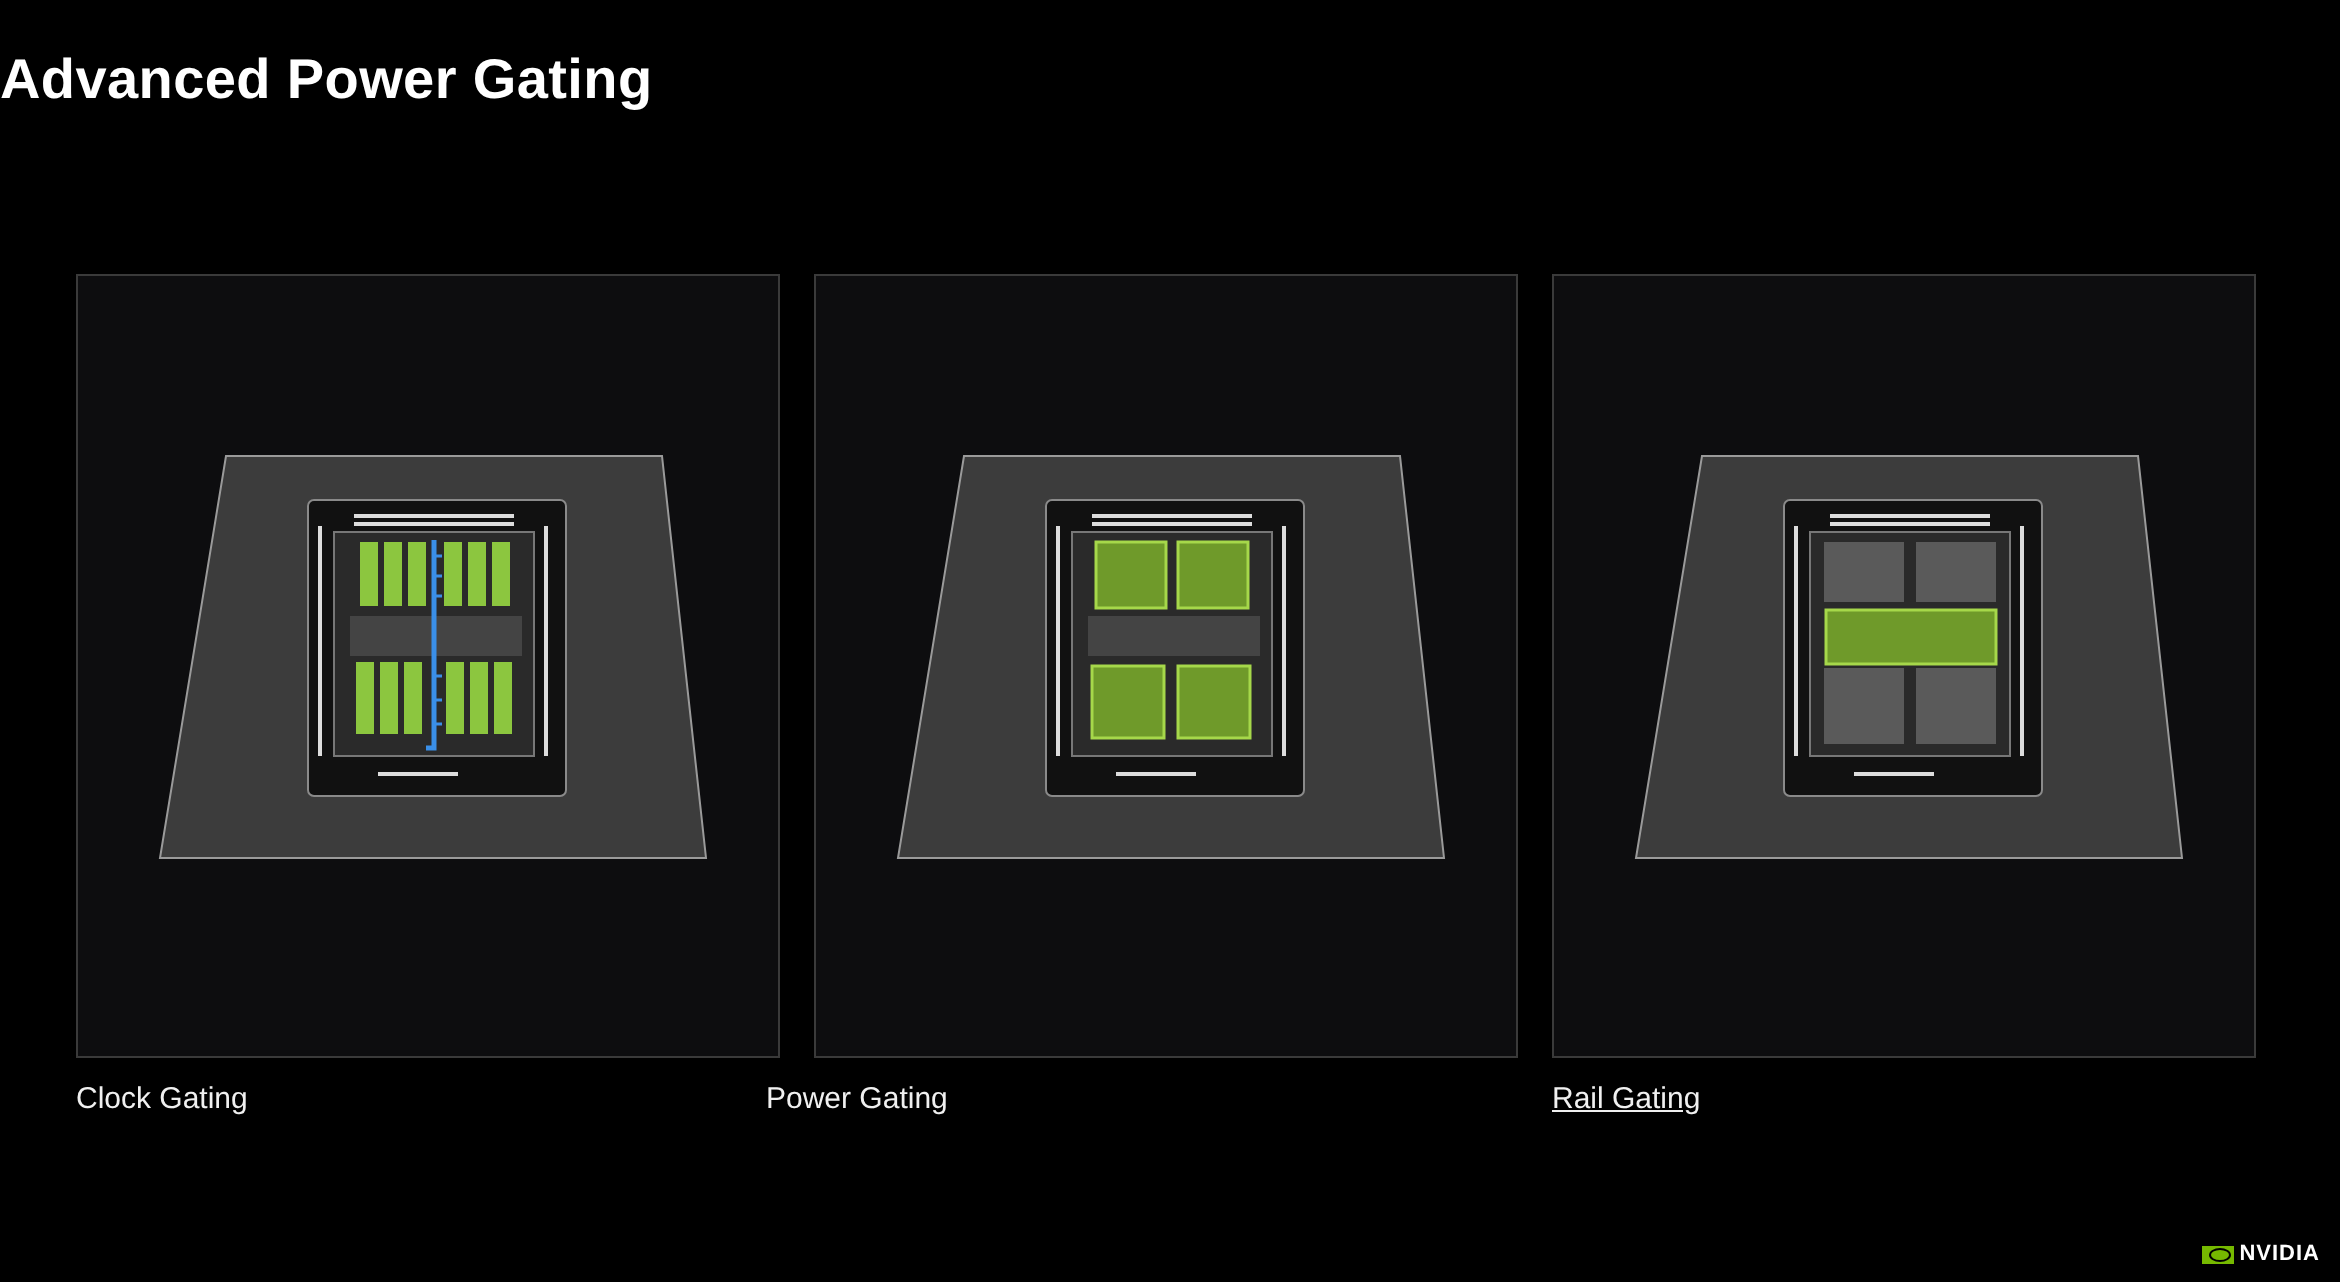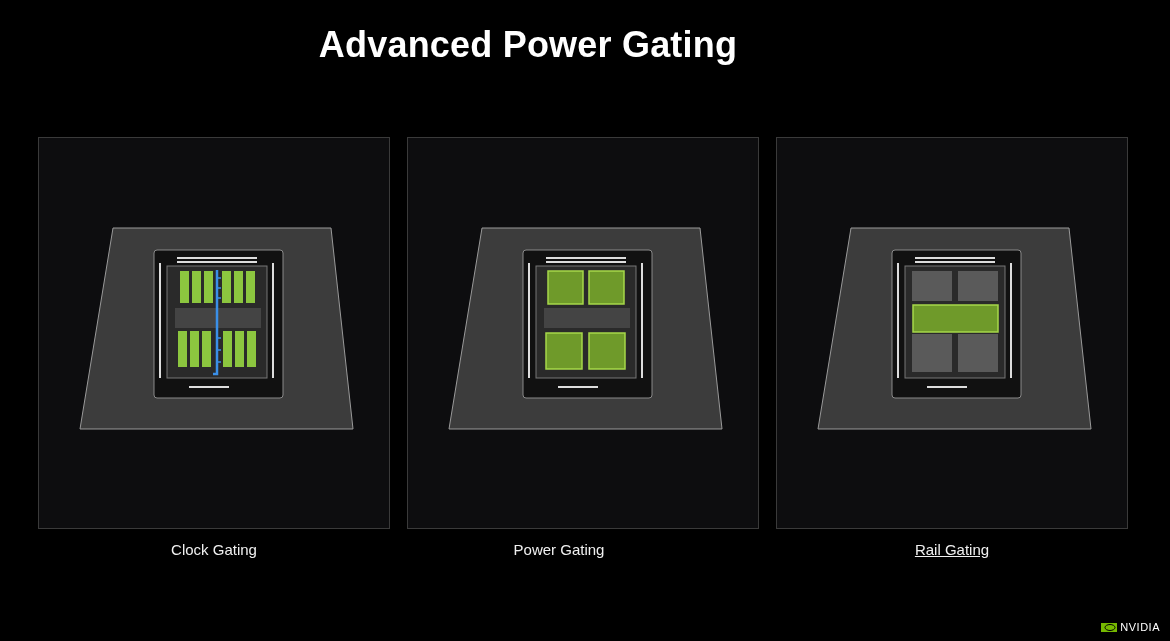--- a/index.html
+++ b/index.html
@@ -1,21 +1,21 @@
 <!DOCTYPE html>
 <html><head>
 <meta charset="utf-8">
 <style>
   html,body{margin:0;padding:0;background:#000;}
   body{width:1170px;height:641px;position:relative;overflow:hidden;font-family:"Liberation Sans",sans-serif;color:#fff;}
-  .title{position:absolute;top:24px;left:0;width:1056px;text-align:center;font-size:36px;font-weight:bold;letter-spacing:0.2px;}
+  .title{position:absolute;top:24px;left:0;width:1056px;font-size:28px;font-weight:bold;letter-spacing:0.2px;}
   .panel{position:absolute;top:137px;width:352px;height:392px;background:#0d0d0f;border:1px solid #3a3a3a;box-sizing:border-box;}
   .panel svg{position:absolute;left:0;top:0;}
-  .label{position:absolute;top:541px;width:352px;text-align:center;font-size:15px;color:#f0f0f0;}
-  .logo{position:absolute;right:10px;bottom:8px;display:flex;align-items:center;gap:3px;font-size:11px;font-weight:normal;letter-spacing:0.5px;}
+  .label{position:absolute;top:541px;width:352px;font-size:15px;color:#f0f0f0;}
+  .logo{position:absolute;right:10px;bottom:8px;display:flex;align-items:center;gap:3px;font-size:11px;font-weight:bold;letter-spacing:0.5px;}
   .logo-mark{width:16px;height:9px;}
 </style>
 </head>
 <body>
 
 <div class="title">Advanced Power Gating</div>
 
 <div class="panel" style="left:38px;">
   <svg width="352" height="392" viewBox="0 0 352 392">
     <polygon points="74,90 292,90 314,291 41,291" fill="#3c3c3c" stroke="#9a9a9a" stroke-width="1"></polygon>

